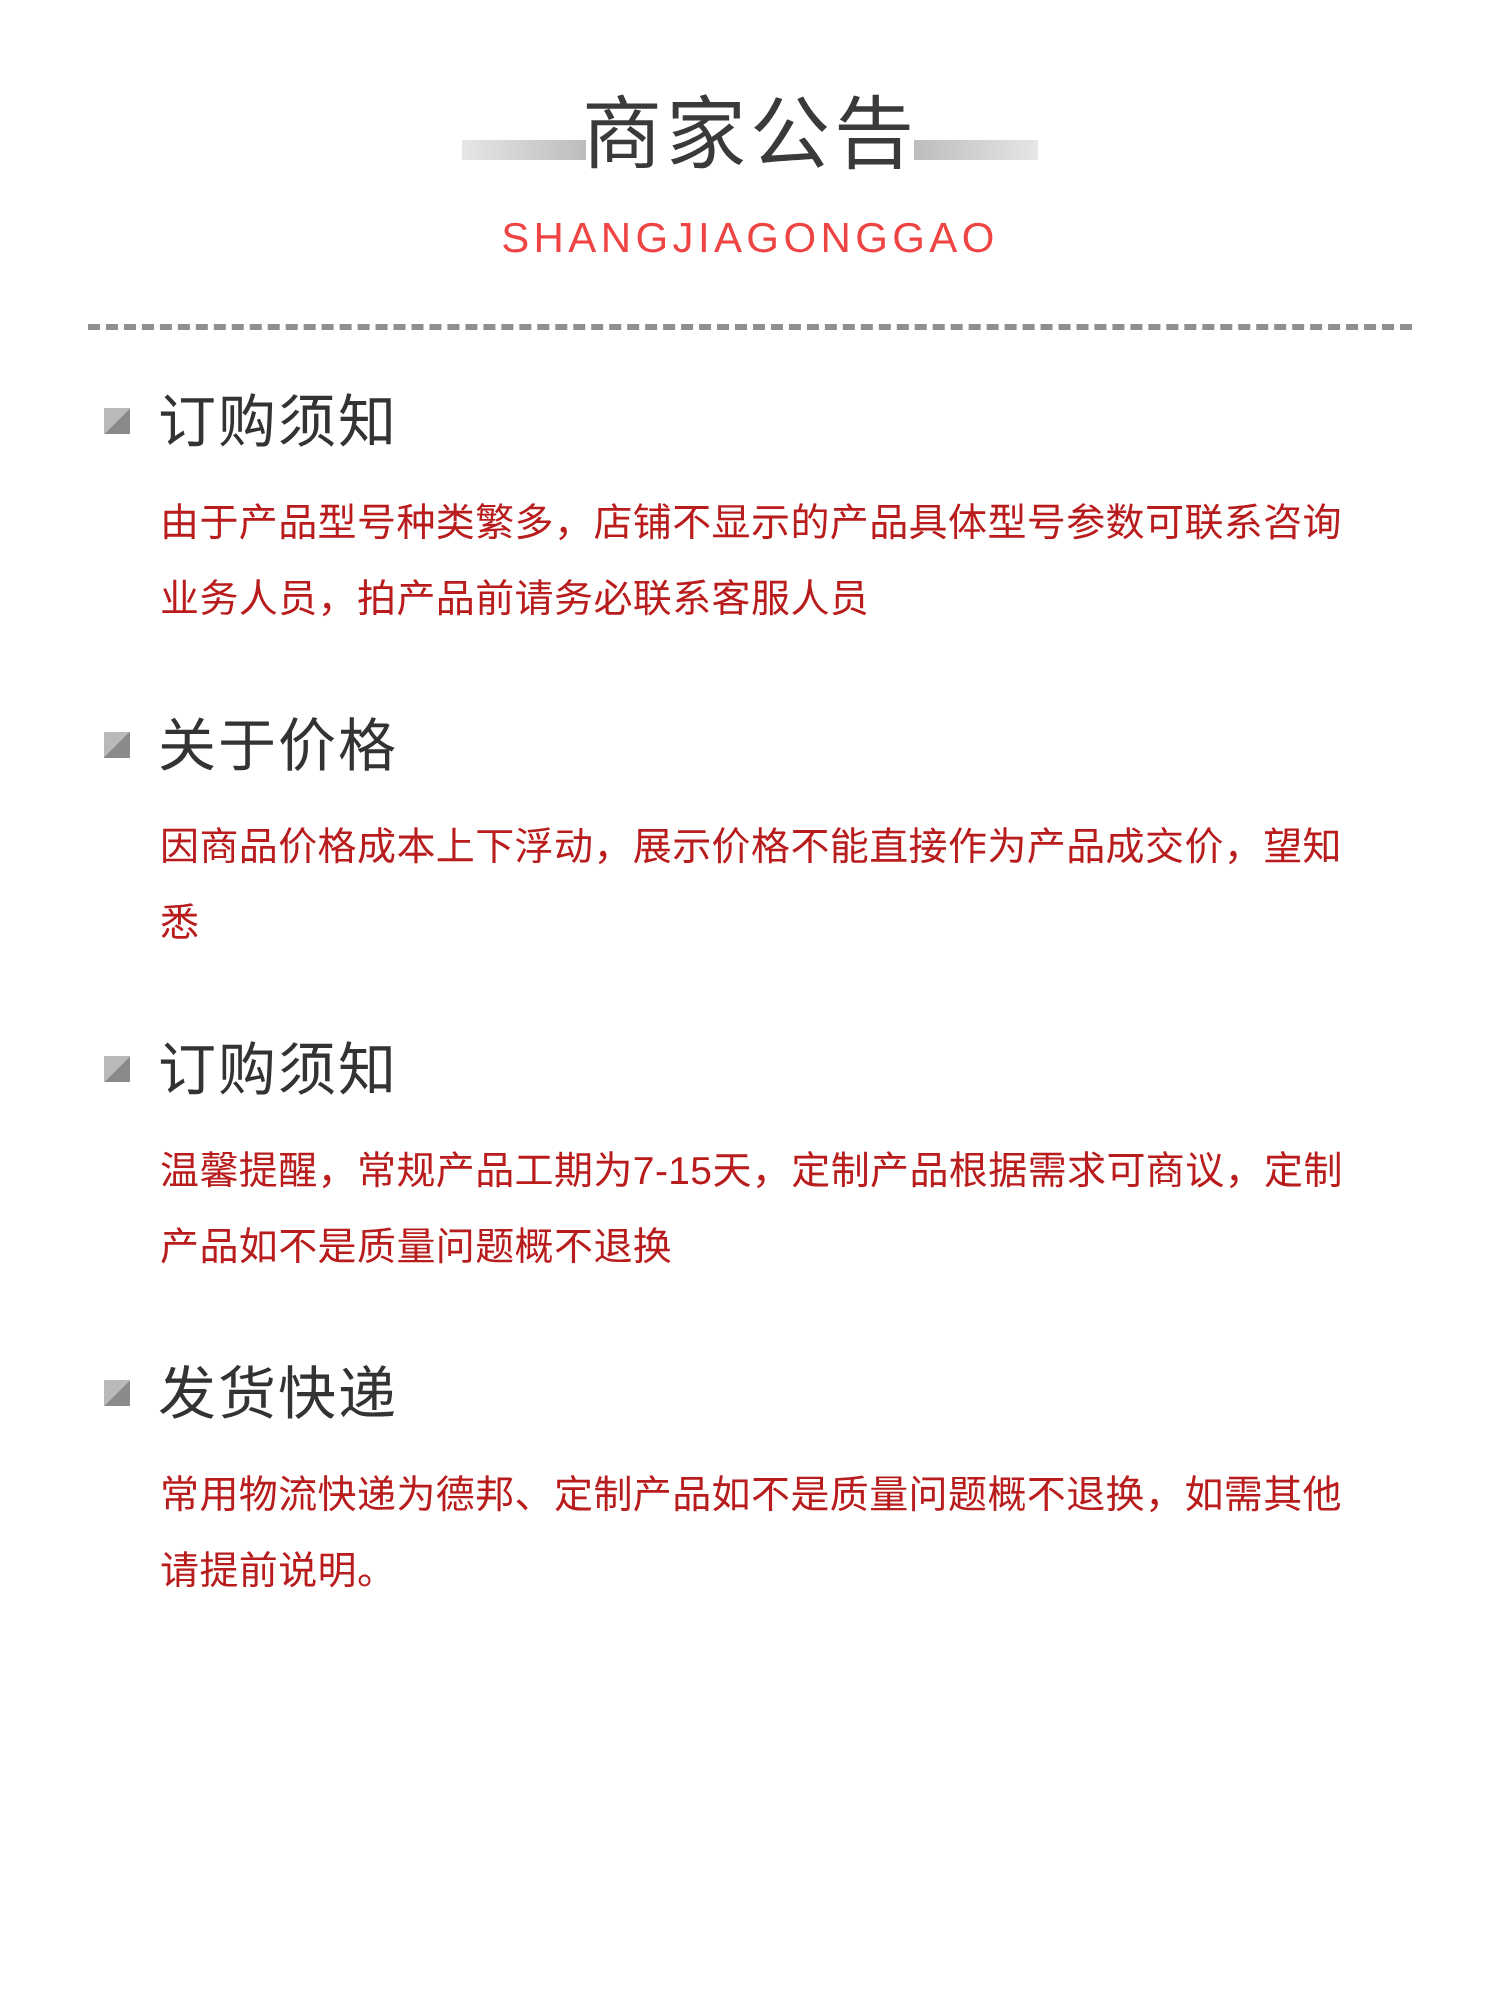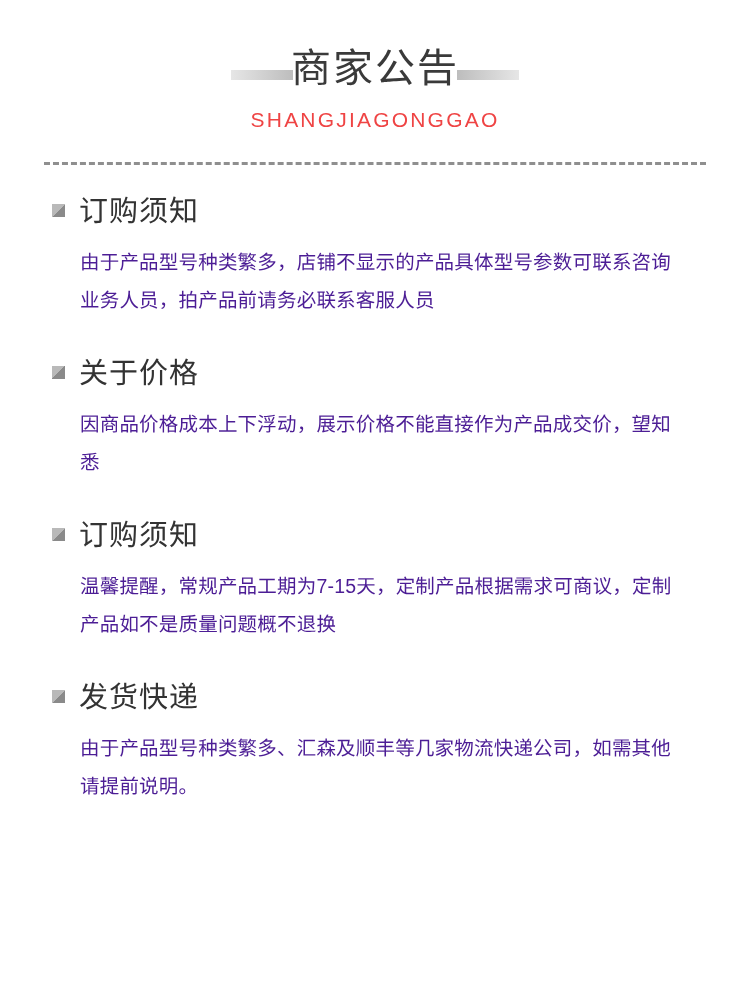--- a/index.html
+++ b/index.html
@@ -100,21 +100,21 @@
   }
   .sec-title {
     font-size: 29px;
     color: #333333;
     font-weight: 400;
     letter-spacing: 1px;
   }
   .sec-body {
     font-size: 19.5px;
     line-height: 1.95;
-    color: #4c1d95;
+    color: #b91c1c;
     padding-left: 28px;
     max-width: 600px;
     letter-spacing: 0.2px;
   }
 </style>
 </head>
 <body>
 
 <div class="page">
 
@@ -153,17 +153,17 @@
         <span class="sec-title">订购须知</span>
       </div>
       <div class="sec-body">温馨提醒，常规产品工期为7-15天，定制产品根据需求可商议，定制产品如不是质量问题概不退换</div>
     </div>
 
     <div class="section">
       <div class="sec-head">
         <span class="bullet"></span>
         <span class="sec-title">发货快递</span>
       </div>
-      <div class="sec-body">由于产品型号种类繁多、汇森及顺丰等几家物流快递公司，如需其他请提前说明。</div>
+      <div class="sec-body">常用物流快递为德邦、定制产品如不是质量问题概不退换，如需其他请提前说明。</div>
     </div>
 
   </div>
 </div>
 
 </body></html>

